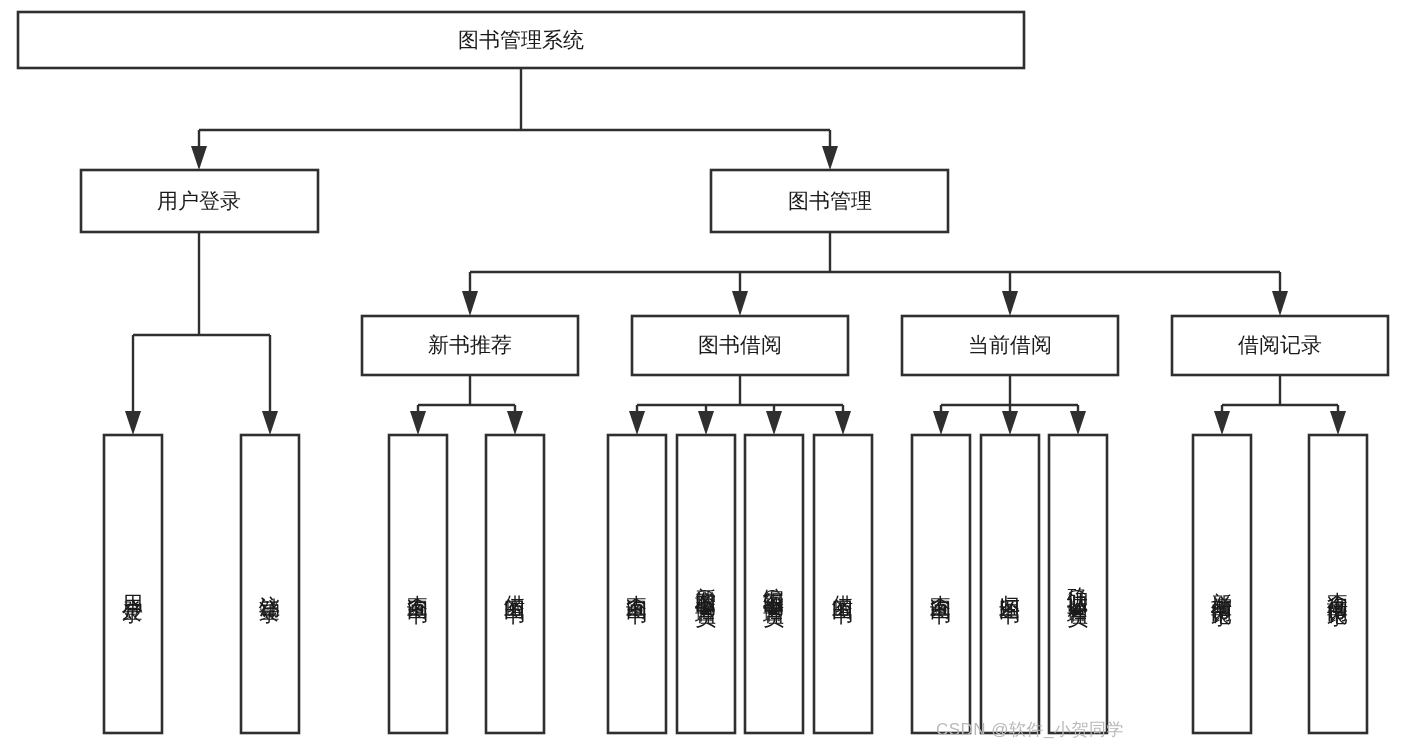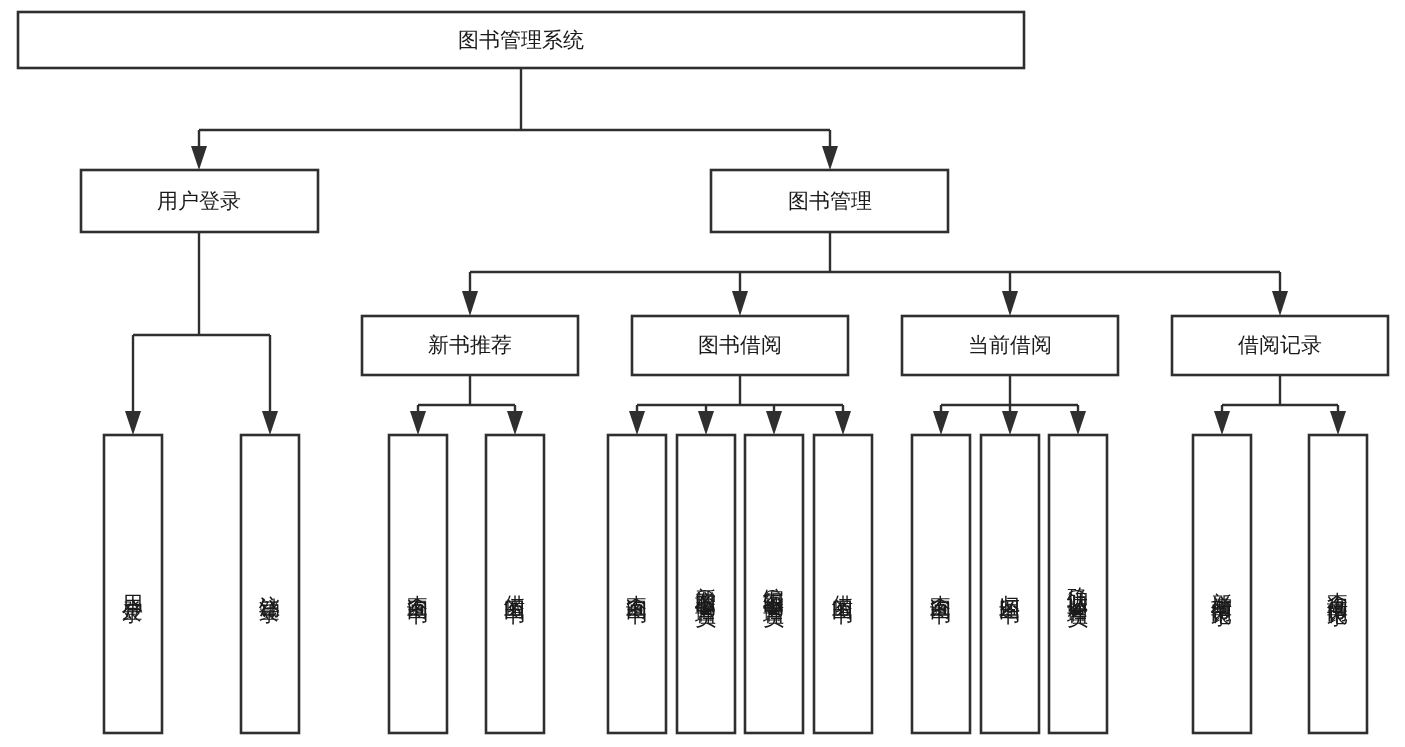--- a/index.html
+++ b/index.html
@@ -223,14 +223,15 @@
       <rect class="node-box" x="1193" y="435" width="58" height="298"></rect>
       <text class="node-label-vert" x="1222" y="584">新增借阅记录</text>
     </g>
     <g>
       <rect class="node-box" x="1309" y="435" width="58" height="298"></rect>
       <text class="node-label-vert" x="1338" y="584">查询借阅记录</text>
     </g>
 
   </svg>
 
+  <div class="watermark">CSDN @软件_小贺同学</div>
 
 </div>
 
 </body></html>

